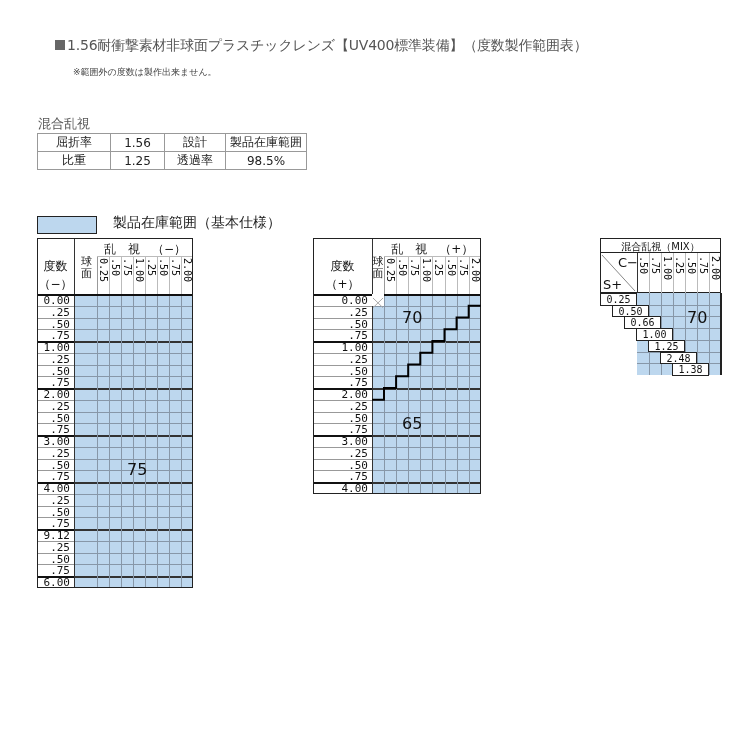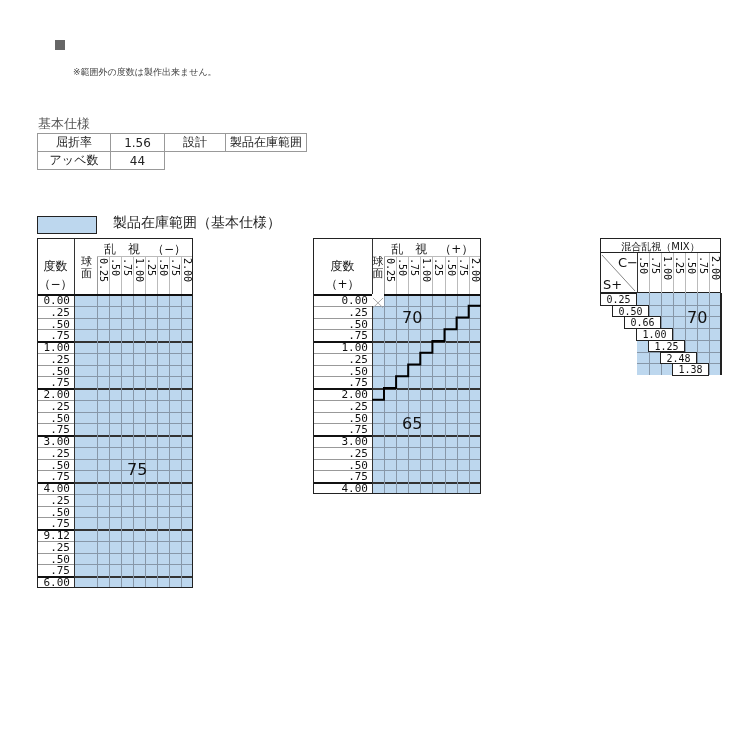--- a/index.html
+++ b/index.html
@@ -25,37 +25,37 @@
   
   .grid { position: absolute; }
   .lbl { position: absolute; font-size: 11px; font-family: "DejaVu Sans Mono", monospace; text-align: right; line-height: 1; color: #111; white-space: nowrap; }
   .big { position: absolute; font-size: 16px; color: #111; }
   .hdrtxt { position: absolute; font-size: 11px; color: #111; white-space: nowrap; }
   .vtxt { position: absolute; font-size: 10px; font-family: "DejaVu Sans Mono", monospace; writing-mode: vertical-rl; color: #111; line-height: 12px; white-space: nowrap; }
 </style>
 </head>
 <body>
 
-<div class="title"><span class="sq"></span></div>
+<div class="title"><span class="sq"></span><span>1.56耐衝撃素材非球面プラスチックレンズ【UV400標準装備】（度数製作範囲表）</span></div>
 <div class="note">※範囲外の度数は製作出来ません。</div>
 
-<div class="spec-title">基本仕様</div>
+<div class="spec-title">混合乱視</div>
 <table class="spec">
   <tbody>
       <tr>
     <td class="c1">屈折率</td>
     <td class="c2">1.56</td>
     <td class="c3">設計</td>
     <td class="c4">製品在庫範囲</td>
   </tr>
   <tr>
-    <td class="c1">アッベ数</td>
-    <td class="c2">44</td>
-    <td class="empty"></td>
-    <td class="empty"></td>
+    <td class="c1">比重</td>
+    <td class="c2">1.25</td>
+    <td class="c3">透過率</td>
+    <td class="c4">98.5%</td>
   </tr>
 </tbody>
   </table>
 
 <div class="legend-box"></div>
 <div class="legend-label">製品在庫範囲（基本仕様）</div>
 
 <div id="minus-table" class="grid">
     <div style="position: absolute; left: 74px; top: 294px; width: 119px; height: 294px; background: rgb(189, 215, 238);"></div>
     <div style="position: absolute; left: 37px; top: 306px; width: 37px; height: 1px; background: rgb(153, 153, 153);"></div>

